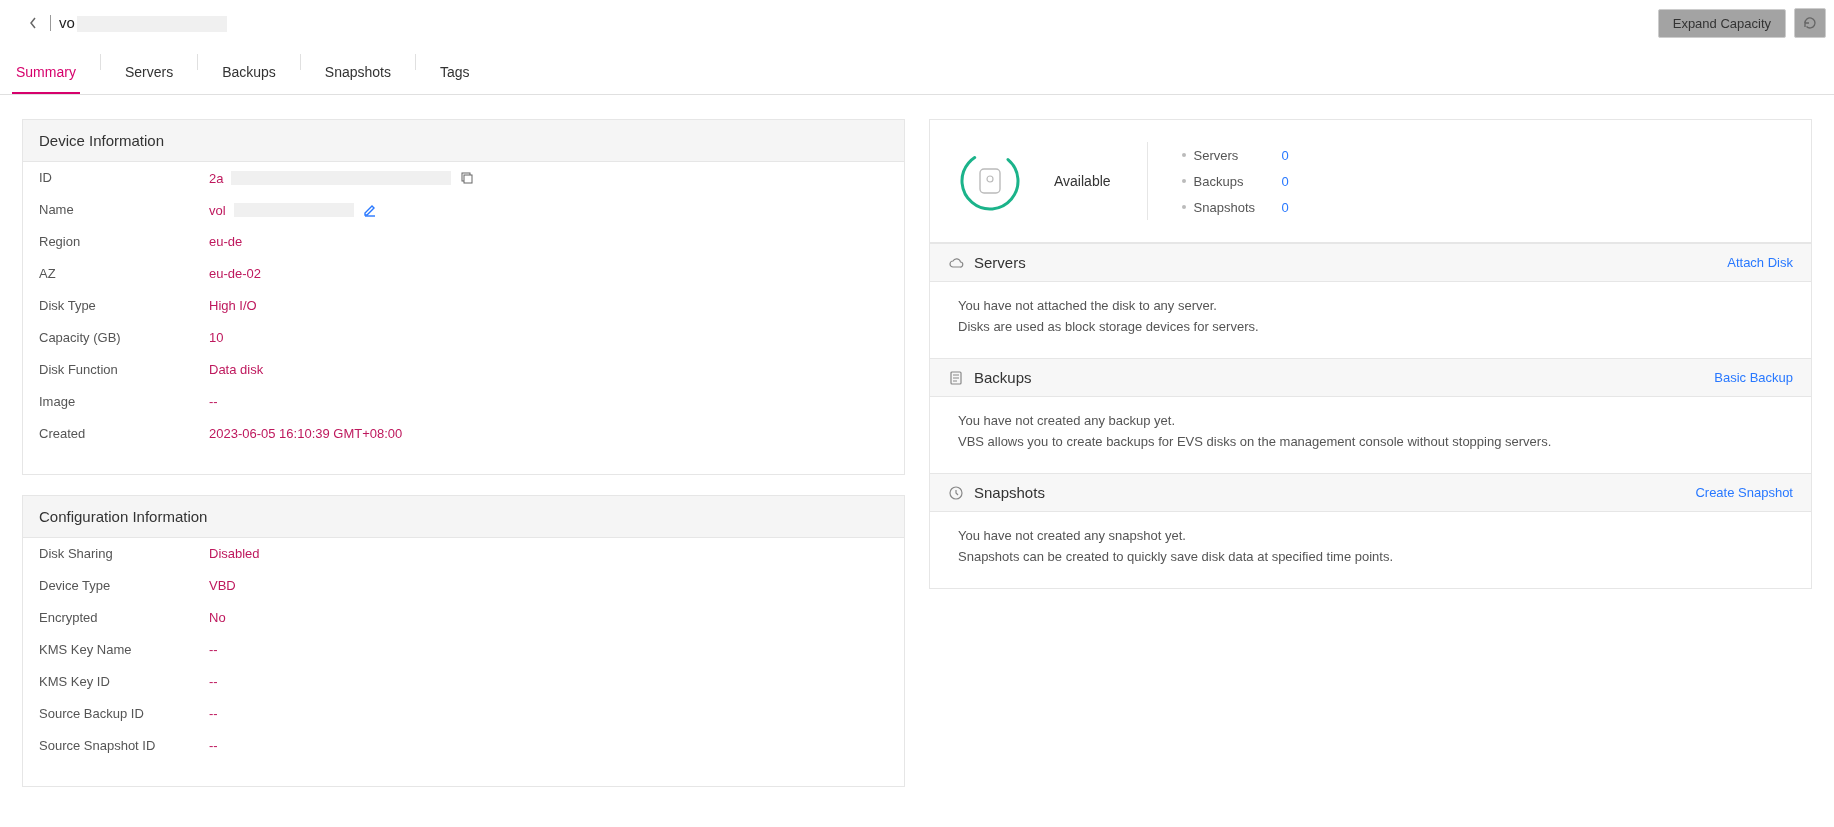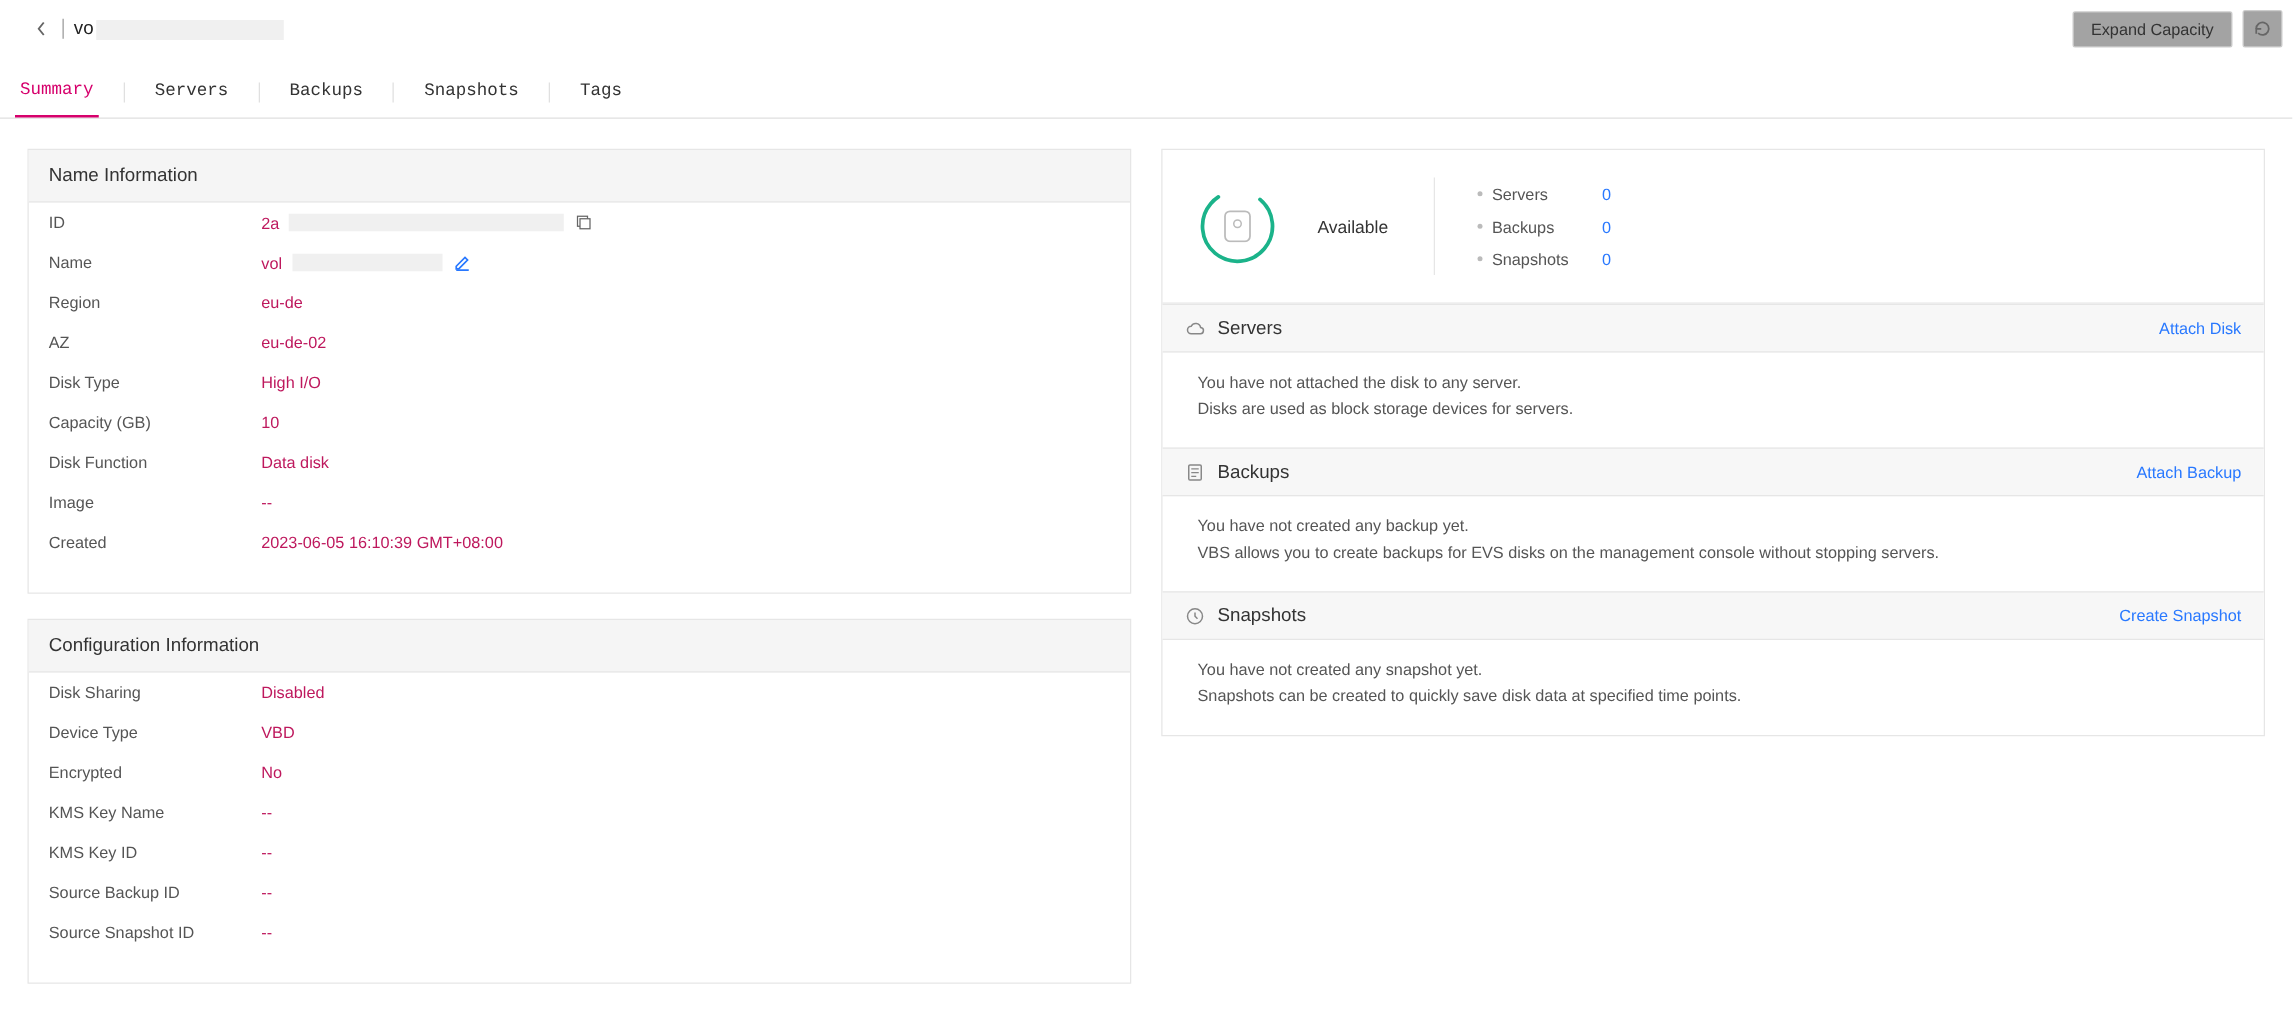--- a/index.html
+++ b/index.html
@@ -11,21 +11,21 @@
   .header-left { display: flex; align-items: center; gap: 8px; }
   .back-chevron { width: 18px; height: 18px; display: flex; align-items: center; justify-content: center; color: #666; cursor: pointer; }
   .vdiv { width: 1px; height: 16px; background: #999; }
   .title { font-size: 15px; color: #222; }
   .title-mask { display: inline-block; background: #f0f0f0; width: 150px; height: 16px; vertical-align: middle; margin-left: 2px; }
   .header-right { display: flex; align-items: center; gap: 8px; }
   .btn { display: inline-flex; align-items: center; justify-content: center; border: 1px solid #ccc; background: #a3a3a3; padding: 6px 14px; font-size: 13px; color: #333; cursor: pointer; border-radius: 2px; }
   .btn.square { width: 32px; padding: 0; height: 30px; }
 
   
-  .tabs { display: flex; align-items: center; padding: 0 12px; border-bottom: 1px solid #e0e0e0; margin-top: 12px; font-family: Liberation Mono, monospace; }
+  .tabs { display: flex; padding: 0 12px; border-bottom: 1px solid #e0e0e0; margin-top: 12px; }
   .tab { padding: 10px 4px 12px; font-size: 14px; color: #333; cursor: pointer; }
   .tab.active { color: #d6006c; border-bottom: 2px solid #d6006c; }
   .tab-sep { width: 1px; height: 16px; background: #e0e0e0; margin: 0 20px; }
 
   .content { display: flex; gap: 24px; padding: 24px 22px 0 22px; align-items: flex-start; }
   .col { flex: 1 1 50%; min-width: 0; }
 
   .panel { border: 1px solid #e6e6e6; background: #fff; }
   .panel + .panel { margin-top: 20px; }
   .panel-title { background: #f5f5f5; font-size: 15px; color: #333; padding: 12px 16px; border-bottom: 1px solid #e6e6e6; }
@@ -100,21 +100,21 @@
   <span class="tab">Snapshots</span>
   <span class="tab-sep"></span>
   <span class="tab">Tags</span>
 </div>
 
 <div class="content">
 
   <div class="col">
 
     <div class="panel">
-      <div class="panel-title">Name Information</div>
+      <div class="panel-title">Device Information</div>
       <div class="panel-body">
         <div class="kv">
           <div class="k">ID</div>
           <div class="v">
             <span>2a</span>
               <span class="mask-inline"></span>
             <span class="icon-copy">
               <svg width="14" height="14" viewBox="0 0 14 14">
                   <rect x="2" y="2" width="8" height="8" fill="none" stroke="#666"></rect>
                   <rect x="4" y="4" width="8" height="8" fill="#fff" stroke="#666"></rect>
@@ -258,21 +258,21 @@
       <div class="section-hd">
         <div class="left">
           <span class="hd-icon">
             <svg width="16" height="16" viewBox="0 0 16 16">
                 <rect x="3" y="2" width="10" height="12" rx="1" fill="none" stroke="#888" stroke-width="1.2"></rect>
                 <path d="M5 5h6M5 8h6M5 11h4" stroke="#888" stroke-width="1"></path>
               </svg>
           </span>
           <h3>Backups</h3>
         </div>
-        <span class="link">Attach Backup</span>
+        <span class="link">Basic Backup</span>
       </div>
       <div class="section-body">
         <p>You have not created any backup yet.</p>
         <p>VBS allows you to create backups for EVS disks on the management console without stopping servers.</p>
       </div>
 
       <div class="section-hd">
         <div class="left">
           <span class="hd-icon">
             <svg width="16" height="16" viewBox="0 0 16 16">

